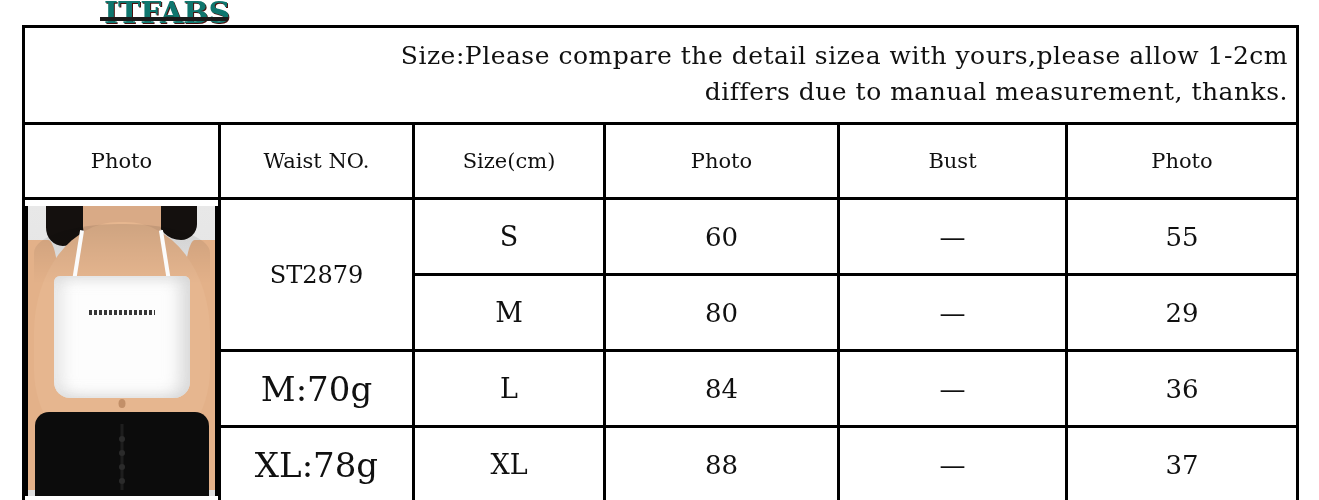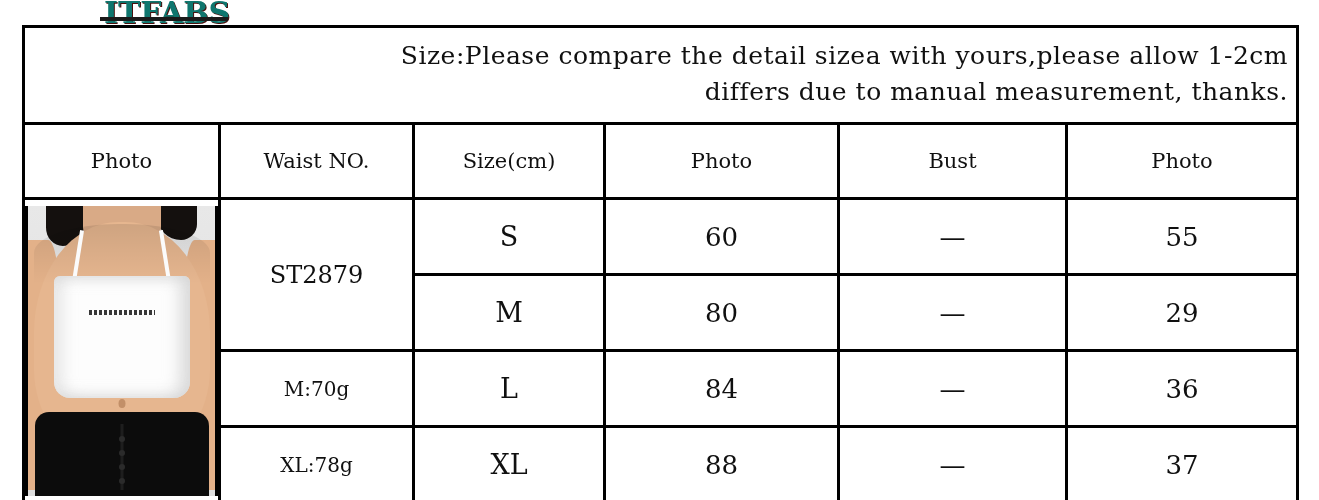--- a/index.html
+++ b/index.html
@@ -85,21 +85,21 @@
     width: 196px;
     vertical-align: top;
   }
 
   .data-cell {
     height: 73px;
     font-size: 26px;
   }
   .data-cell.size-label { font-size: 27px; }
   .item-cell {
-    font-size: 20px;
+    font-size: 34px;
     font-family: "DejaVu Sans Mono", "Liberation Mono", monospace;
   }
   .item-cell.item-code {
     font-family: "DejaVu Serif", "Liberation Serif", serif;
     font-size: 24px;
   }
   .dash-cell { font-size: 26px; }
 
   
   .photo-box {

